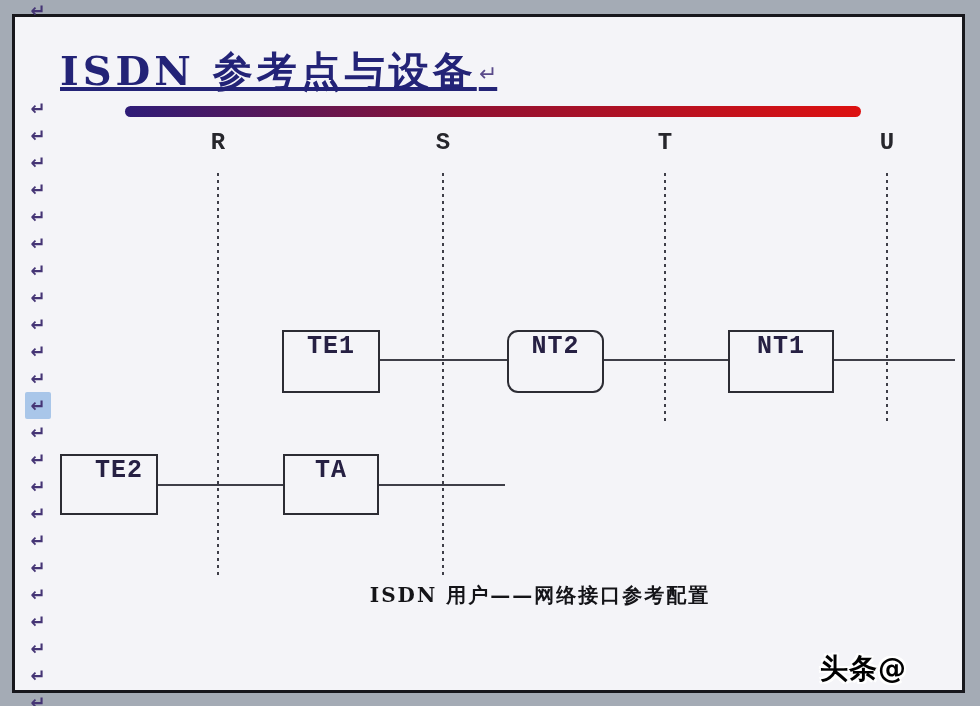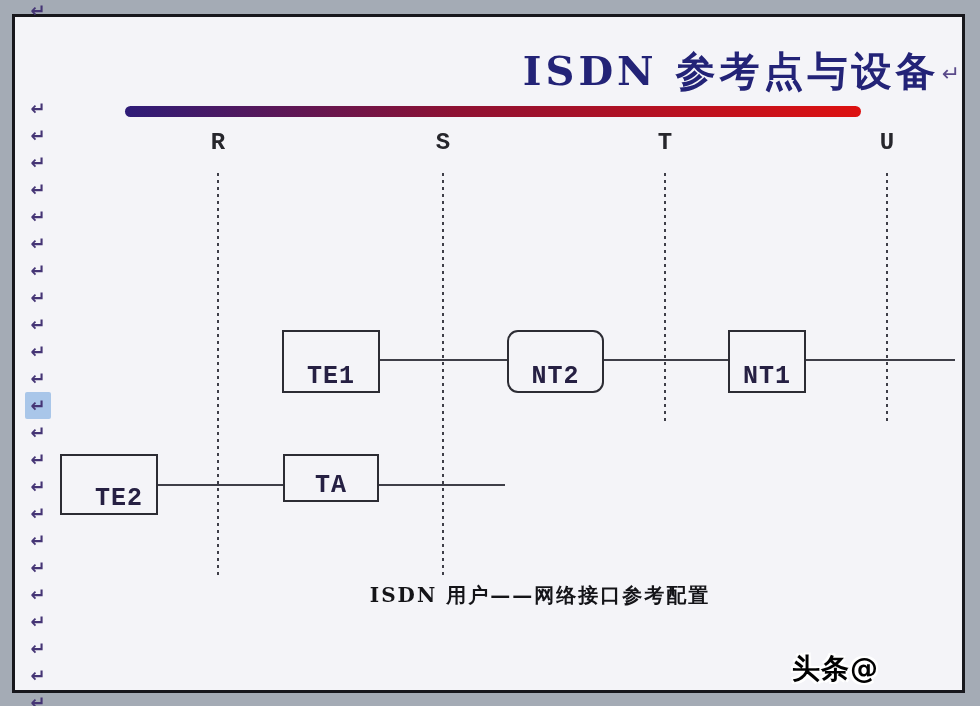--- a/index.html
+++ b/index.html
@@ -11,53 +11,53 @@
     --mark:#453575; --mark-hl:#a9c6e9; --watermark:#000000;
   }
   html,body{margin:0;padding:0;}
   .screen{position:relative;width:980px;height:706px;background:var(--outside-bg);
           overflow:hidden;font-family:"DejaVu Serif",serif;}
   .page-bg{position:absolute;left:12px;top:14px;width:953px;height:679px;
            box-sizing:border-box;background:var(--page-bg);
            border:3px solid var(--page-border);z-index:0;}
   .abs{position:absolute;z-index:1;}
 
-  .title-row{left:60px;top:44px;width:900px;text-align:right;
-             font-size:40px;font-weight:700;color:var(--title);letter-spacing:4px;}
+  .title-row{left:60px;top:44px;width:900px;text-align:left;
+             font-size:40px;font-weight:700;color:var(--title);letter-spacing:4px;text-decoration:underline;}
   .title-ret{font-family:"DejaVu Sans",sans-serif;font-size:22px;font-weight:400;
              color:var(--ret);letter-spacing:0;vertical-align:4px;margin-left:2px;}
 
   .divider-bar{left:125px;top:106px;width:736px;height:11px;border-radius:6px;
       background:linear-gradient(90deg,var(--bar-left) 0%,var(--bar-mid) 45%,var(--bar-right) 100%);}
 
   .ref-label{top:129px;width:44px;text-align:center;
              font-family:"Liberation Mono",monospace;font-size:24px;font-weight:600;
              color:var(--label);}
   .vdash{width:2px;top:173px;
          background:repeating-linear-gradient(180deg,var(--line) 0 3px,transparent 3px 7px);}
   .hline{height:2px;background:var(--line);}
 
   .dev-box{box-sizing:border-box;border:2px solid var(--box-border);
-           background:var(--page-bg);display:flex;align-items:flex-end;justify-content:center;
+           background:var(--page-bg);display:flex;align-items:flex-start;justify-content:center;
            font-family:"Liberation Mono",monospace;font-size:25px;font-weight:600;
            color:var(--box-label);letter-spacing:1px;z-index:2;}
 
   .caption{left:190px;top:582px;width:700px;text-align:center;
            font-size:20px;font-weight:700;color:var(--caption);letter-spacing:2px;}
 
   .marks-col{left:25px;top:95px;width:26px;z-index:3;
              font-family:"DejaVu Sans",sans-serif;}
   .mark{display:block;height:27px;line-height:27px;width:26px;text-align:center;
         font-size:18px;font-weight:700;color:var(--mark);}
   .mark.hl{background:var(--mark-hl);border-radius:2px;}
   .top-mark{left:25px;top:-1px;width:26px;height:24px;line-height:24px;text-align:center;
             font-family:"DejaVu Sans",sans-serif;font-size:18px;font-weight:700;
             color:var(--mark);z-index:3;}
 
-  .watermark{left:792px;top:650px;font-family:"DejaVu Sans",sans-serif;
+  .watermark{left:820px;top:650px;font-family:"DejaVu Sans",sans-serif;
              font-size:28px;font-weight:700;color:var(--watermark);letter-spacing:1px;z-index:4;
              text-shadow:-2px -2px 0 #fff,2px -2px 0 #fff,-2px 2px 0 #fff,2px 2px 0 #fff,0 0 4px #fff;}
 </style>
 </head>
 <body>
 
 <div class="screen">
 
   <div class="page-bg"></div>
 
@@ -79,28 +79,28 @@
 
   <div class="abs hline" style="left:380px;top:359px;width:575px;"></div>
   <div class="abs hline" style="left:158px;top:484px;width:347px;"></div>
 
   <div class="abs dev-box" style="left:282px;top:330px;width:98px;height:63px;">
     <span>TE1</span>
   </div>
   <div class="abs dev-box" style="left:507px;top:330px;width:97px;height:63px;border-radius:11px;">
     <span>NT2</span>
   </div>
-  <div class="abs dev-box" style="left:728px;top:330px;width:78px;height:63px;">
+  <div class="abs dev-box" style="left:728px;top:330px;width:106px;height:63px;">
     <span>NT1</span>
   </div>
 
   <div class="abs dev-box" style="left:60px;top:454px;width:98px;height:61px;padding-left:20px;">
     <span>TE2</span>
   </div>
-  <div class="abs dev-box" style="left:283px;top:454px;width:96px;height:48px;">
+  <div class="abs dev-box" style="left:283px;top:454px;width:96px;height:61px;">
     <span>TA</span>
   </div>
 
   <div class="abs caption">ISDN 用户——网络接口参考配置</div>
 
   <div class="abs marks-col" id="marks-column">
       <span class="mark">↵</span>
       <span class="mark">↵</span>
       <span class="mark">↵</span>
       <span class="mark">↵</span>

